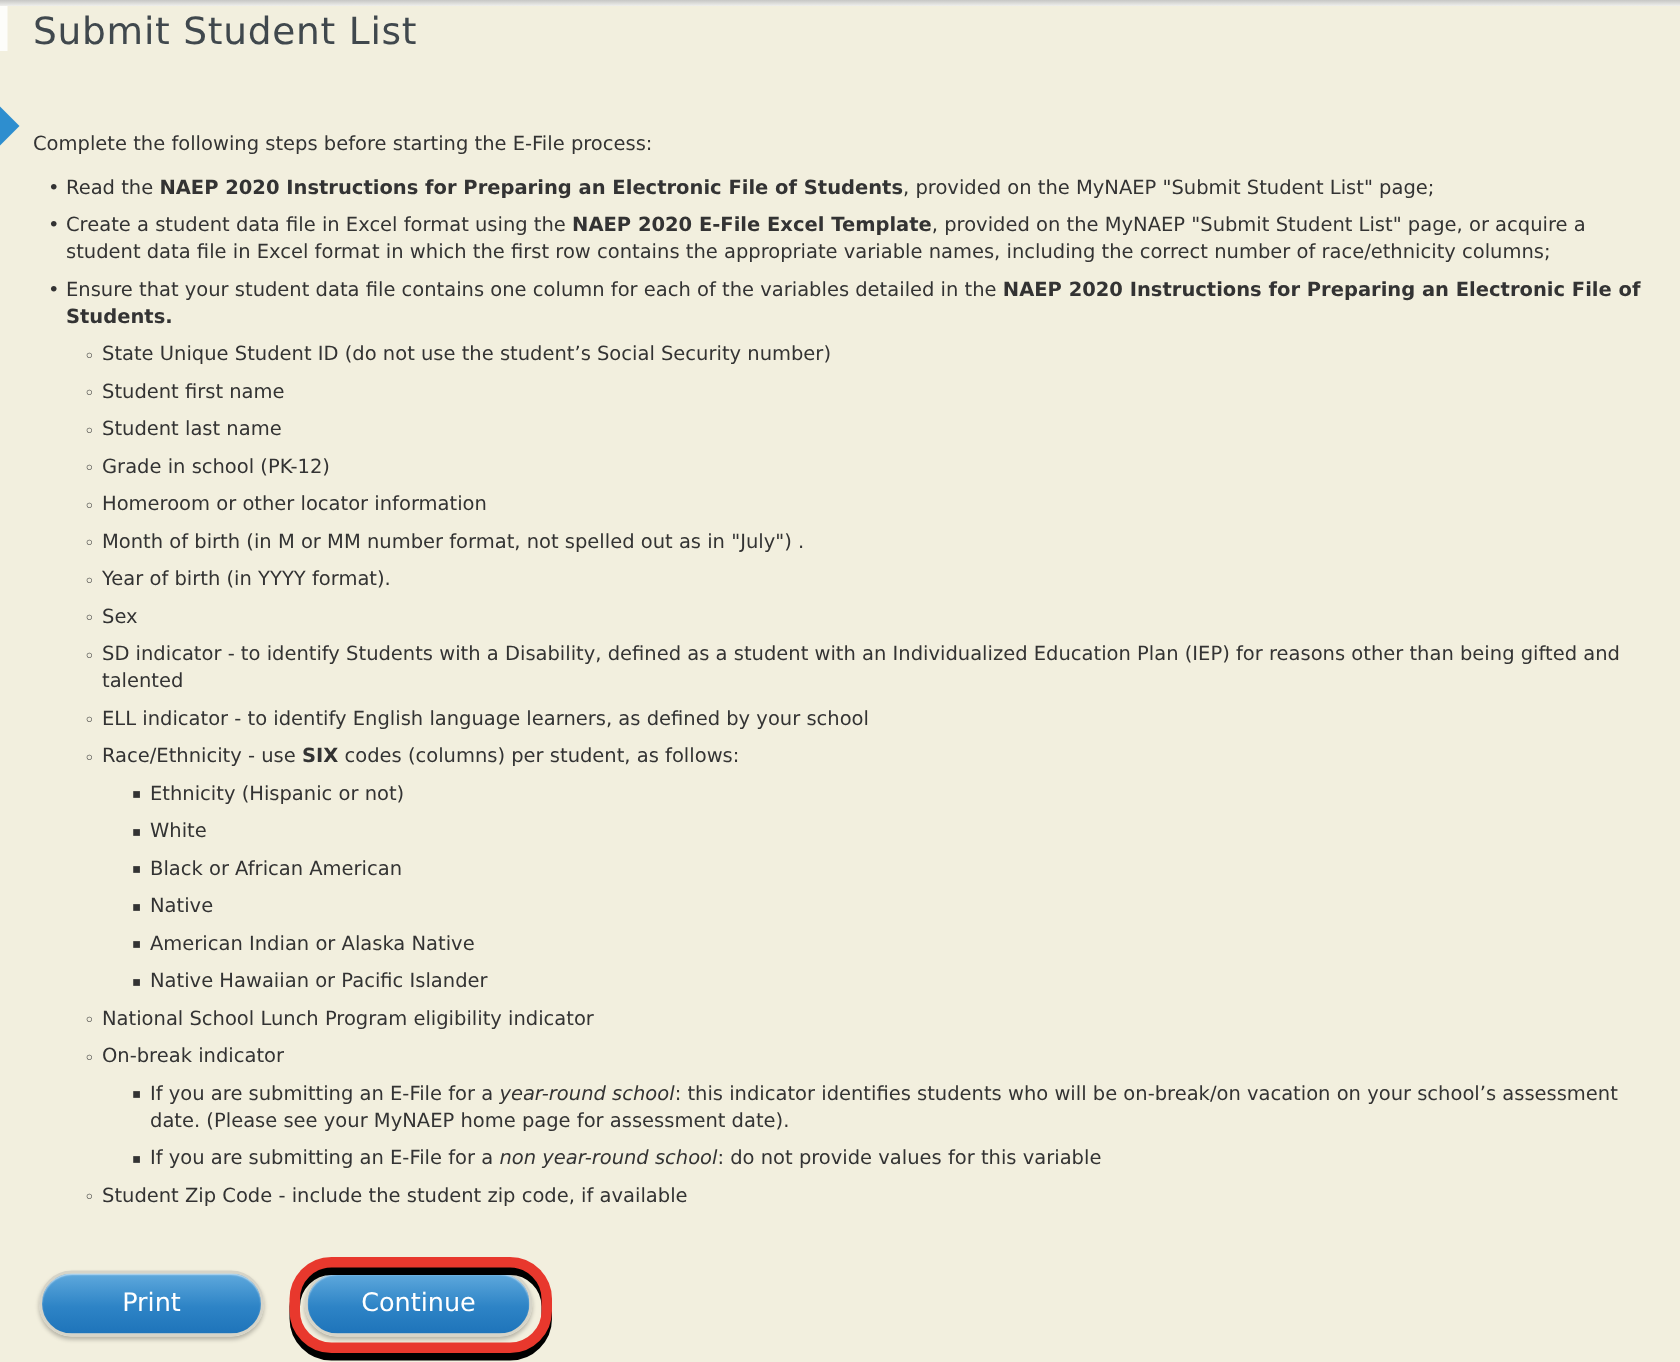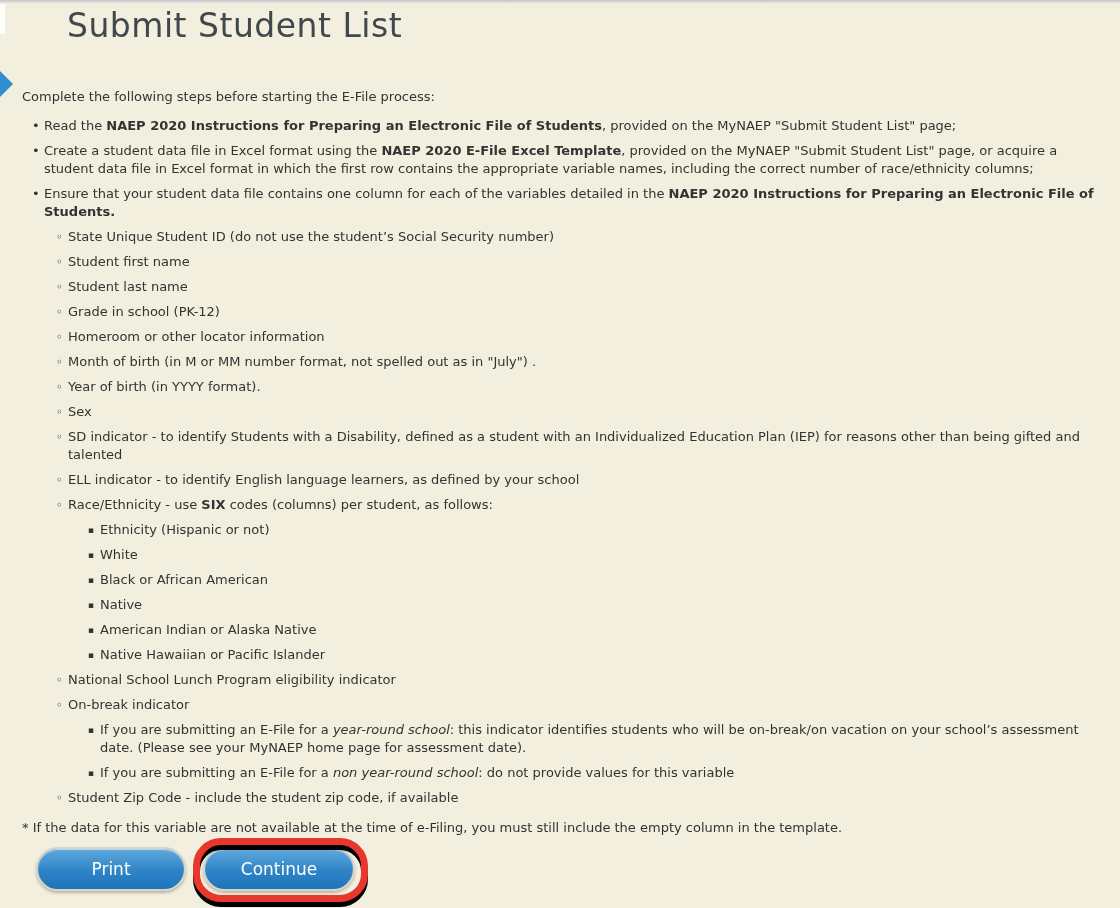--- a/index.html
+++ b/index.html
@@ -7,22 +7,22 @@
   .page {
     position:relative; width:1120px; height:908px; overflow:hidden;
     background:var(--background,#f2efde);
     font-family:"DejaVu Sans","Liberation Sans",sans-serif;
     color:var(--body-text,#333333);
   }
   .top-strip { position:absolute; top:0; left:0; width:1120px; height:4px;
     background:linear-gradient(#c6c6c4,#efefec); }
   .left-sliver { position:absolute; top:4px; left:0; width:5px; height:30px; background:#fdfdfa; }
 
-  .page-title { position:absolute; left:22px; top:6px; font-size:33px; font-weight:400;
-    letter-spacing:0.5px; color:var(--title-text,#40484d);margin-left:45px; }
+  .page-title { position:absolute; left:22px; top:6px; font-size:25px; font-weight:400;
+    letter-spacing:0.5px; color:var(--title-text,#40484d); }
 
   .section-arrow { position:absolute; left:0; top:71px; width:0; height:0;
     border-left:13px solid var(--arrow-blue,#2e8ecf);
     border-top:13px solid transparent; border-bottom:13px solid transparent; }
 
   .section-heading { position:absolute; left:22px; top:57px; font-size:20px; font-weight:400;
     letter-spacing:0.4px; color:var(--title-text,#40484d); }
 
   .content { position:absolute; left:0; top:88px; width:1116px; }
   .intro { font-size:13px; line-height:18px; margin:0 0 11px 22px; }
@@ -49,21 +49,21 @@
     box-shadow:0 2px 3px rgba(0,0,0,0.25);
   }
   .btn.blue {
     background:linear-gradient(var(--button-blue-top,#5fa9dd) 0%, #2e84c6 55%, var(--button-blue-bottom,#1e74ba) 100%);
     box-shadow:inset 0 1px 1px rgba(255,255,255,0.55), 0 2px 3px rgba(0,0,0,0.25);
   }
   .btn.gray {
     background:linear-gradient(var(--button-gray-top,#b0b0b0) 0%, #929292 55%, var(--button-gray-bottom,#7a7a7a) 100%);
     box-shadow:inset 0 1px 1px rgba(255,255,255,0.45), 0 2px 3px rgba(0,0,0,0.25);
   }
-  .btn-print { left:36px; width:150px; }
+  .btn-print { left:26px; width:150px; }
   .btn-continue { left:203px; width:152px; }
   .btn-exit { left:382px; width:150px; }
 
   .annotation-shadow {
     position:absolute; left:193px; top:843px; width:175px; height:64px;
     border:7px solid #000; border-radius:28px; z-index:3; pointer-events:none;
   }
   .annotation-box {
     position:absolute; left:193px; top:838px; width:175px; height:64px;
     border:7px solid var(--annotation-red,#e8382d); border-radius:28px; z-index:4; pointer-events:none;
@@ -177,21 +177,20 @@
         </div>
         <div class="li level-3">
           <span class="glyph">▪</span>
           <span class="txt"><span>If you are submitting an E-File for a </span><span class="i">non year-round school</span><span>: do not provide values for this variable</span></span>
         </div>
         <div class="li level-2">
           <span class="glyph">◦</span>
           <span class="txt"><span>Student Zip Code - include the student zip code, if available</span></span>
         </div>
       </div>
-    <p class="footnote">* If the data for this variable are not available at the time of e-Filing, you must still include the empty column in the template.</p>
   </div>
 
   <button class="btn blue btn-print">Print</button>
 
   <div class="annotation-shadow"></div>
   <button class="btn blue btn-continue">Continue</button>
   <div class="annotation-box"></div>
 
 </div>
 

